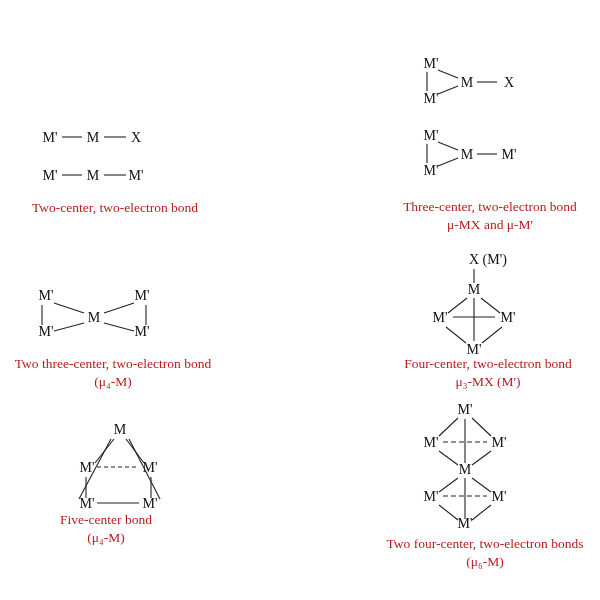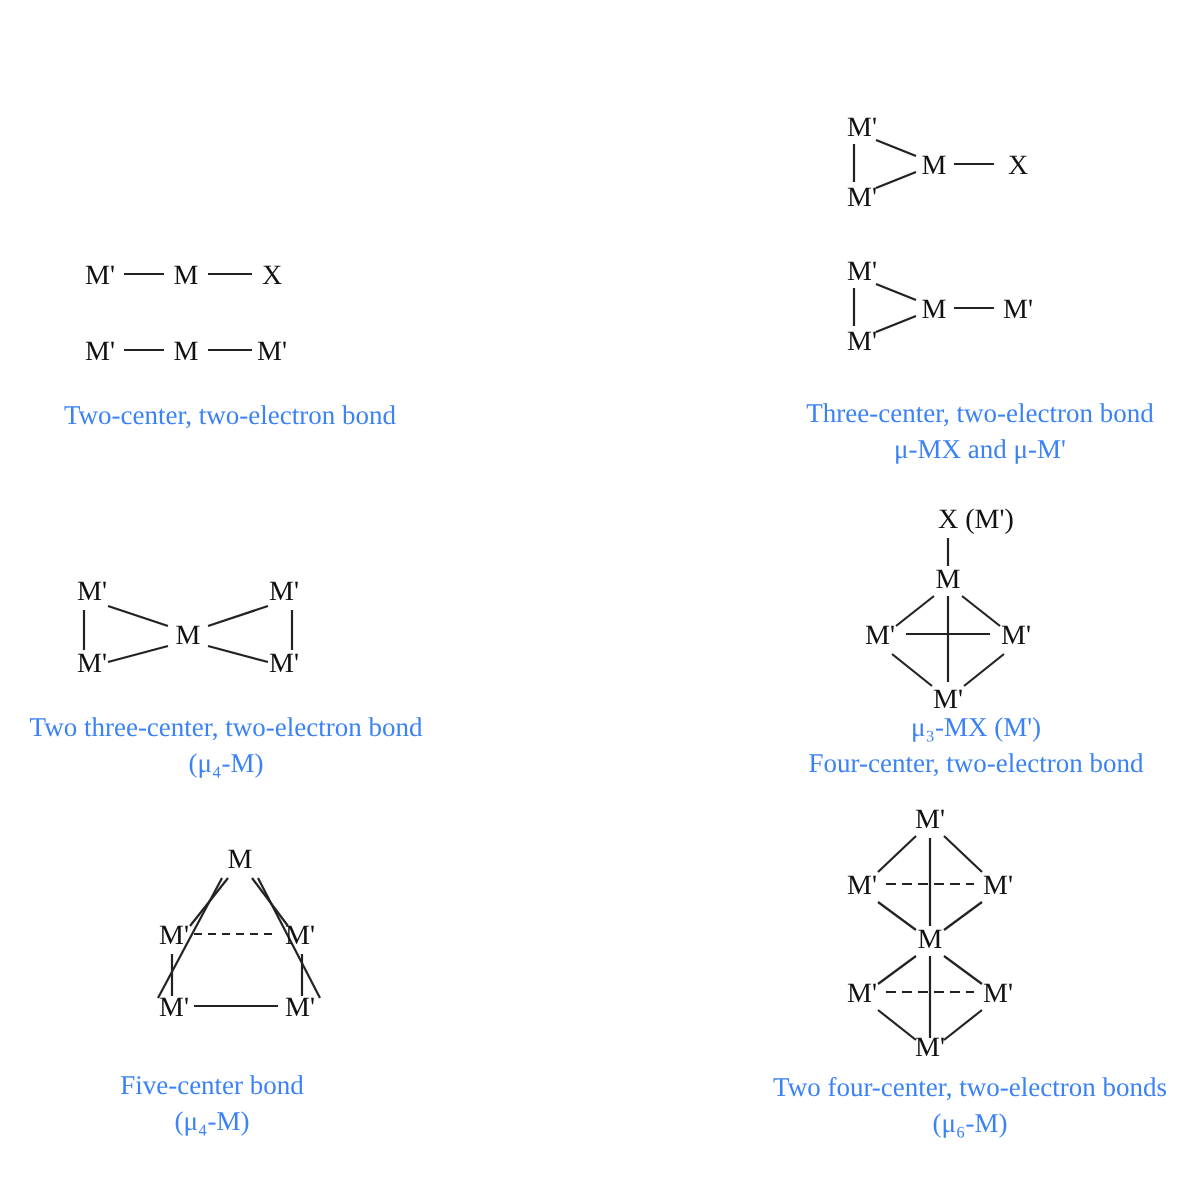--- a/index.html
+++ b/index.html
@@ -20,21 +20,21 @@
     font-family: "Liberation Serif", "DejaVu Serif", serif;
     font-size: 14px;
     fill: #111111;
   }
   svg line { stroke: #222222; stroke-width: 1.1; }
   .caption {
     position: absolute;
     text-align: center;
     font-size: 13.5px;
     line-height: 18px;
-    color: #3b82f6;
+    color: #b91c1c;
   }
 </style>
 </head>
 <body>
 
 <div class="canvas">
 
   <svg class="fig" style="left:38px; top:116px;" width="160" height="80" viewBox="0 0 160 80">
     <text x="12" y="26" text-anchor="middle">M'</text>
     <line x1="24" y1="21" x2="44" y2="21"></line>
@@ -103,40 +103,40 @@
     <line x1="68" y1="52" x2="87" y2="67"></line>
     <line x1="61" y1="52" x2="61" y2="95"></line>
     <text x="27" y="76" text-anchor="middle">M'</text>
     <text x="95" y="76" text-anchor="middle">M'</text>
     <line x1="40" y1="71" x2="82" y2="71"></line>
     <line x1="33" y1="81" x2="53" y2="97"></line>
     <line x1="89" y1="81" x2="69" y2="97"></line>
     <text x="61" y="108" text-anchor="middle">M'</text>
   </svg>
   <div class="caption" style="left:376px; top:355px; width:224px;">
+    <div>Four-center, two-electron bond</div>
     <div>μ₃-MX (M')</div>
-    <div>Four-center, two-electron bond</div>
   </div>
 
   <svg class="fig" style="left:45px; top:418px;" width="150" height="102" viewBox="0 0 150 102">
     <text x="75" y="16" text-anchor="middle">M</text>
     <line x1="69" y1="21" x2="50" y2="45"></line>
     <line x1="81" y1="21" x2="99" y2="45"></line>
     <line x1="66" y1="21" x2="34" y2="81"></line>
     <line x1="84" y1="21" x2="115" y2="81"></line>
     <text x="42" y="54" text-anchor="middle">M'</text>
     <text x="105" y="54" text-anchor="middle">M'</text>
     <line x1="52" y1="49" x2="94" y2="49" stroke-dasharray="4 3"></line>
     <line x1="41" y1="59" x2="41" y2="80"></line>
     <line x1="106" y1="59" x2="106" y2="80"></line>
     <text x="42" y="90" text-anchor="middle">M'</text>
     <text x="105" y="90" text-anchor="middle">M'</text>
     <line x1="52" y1="85" x2="94" y2="85"></line>
   </svg>
-  <div class="caption" style="left:15px; top:534px; width:182px;">
+  <div class="caption" style="left:15px; top:511px; width:182px;">
     <div>Five-center bond</div>
     <div>(μ₄-M)</div>
   </div>
 
   <svg class="fig" style="left:403px; top:399px;" width="125" height="132" viewBox="0 0 125 132">
     <text x="62" y="15" text-anchor="middle">M'</text>
     <line x1="55" y1="19" x2="36" y2="37"></line>
     <line x1="69" y1="19" x2="88" y2="37"></line>
     <line x1="62" y1="20" x2="62" y2="64"></line>
     <text x="28" y="48" text-anchor="middle">M'</text>

